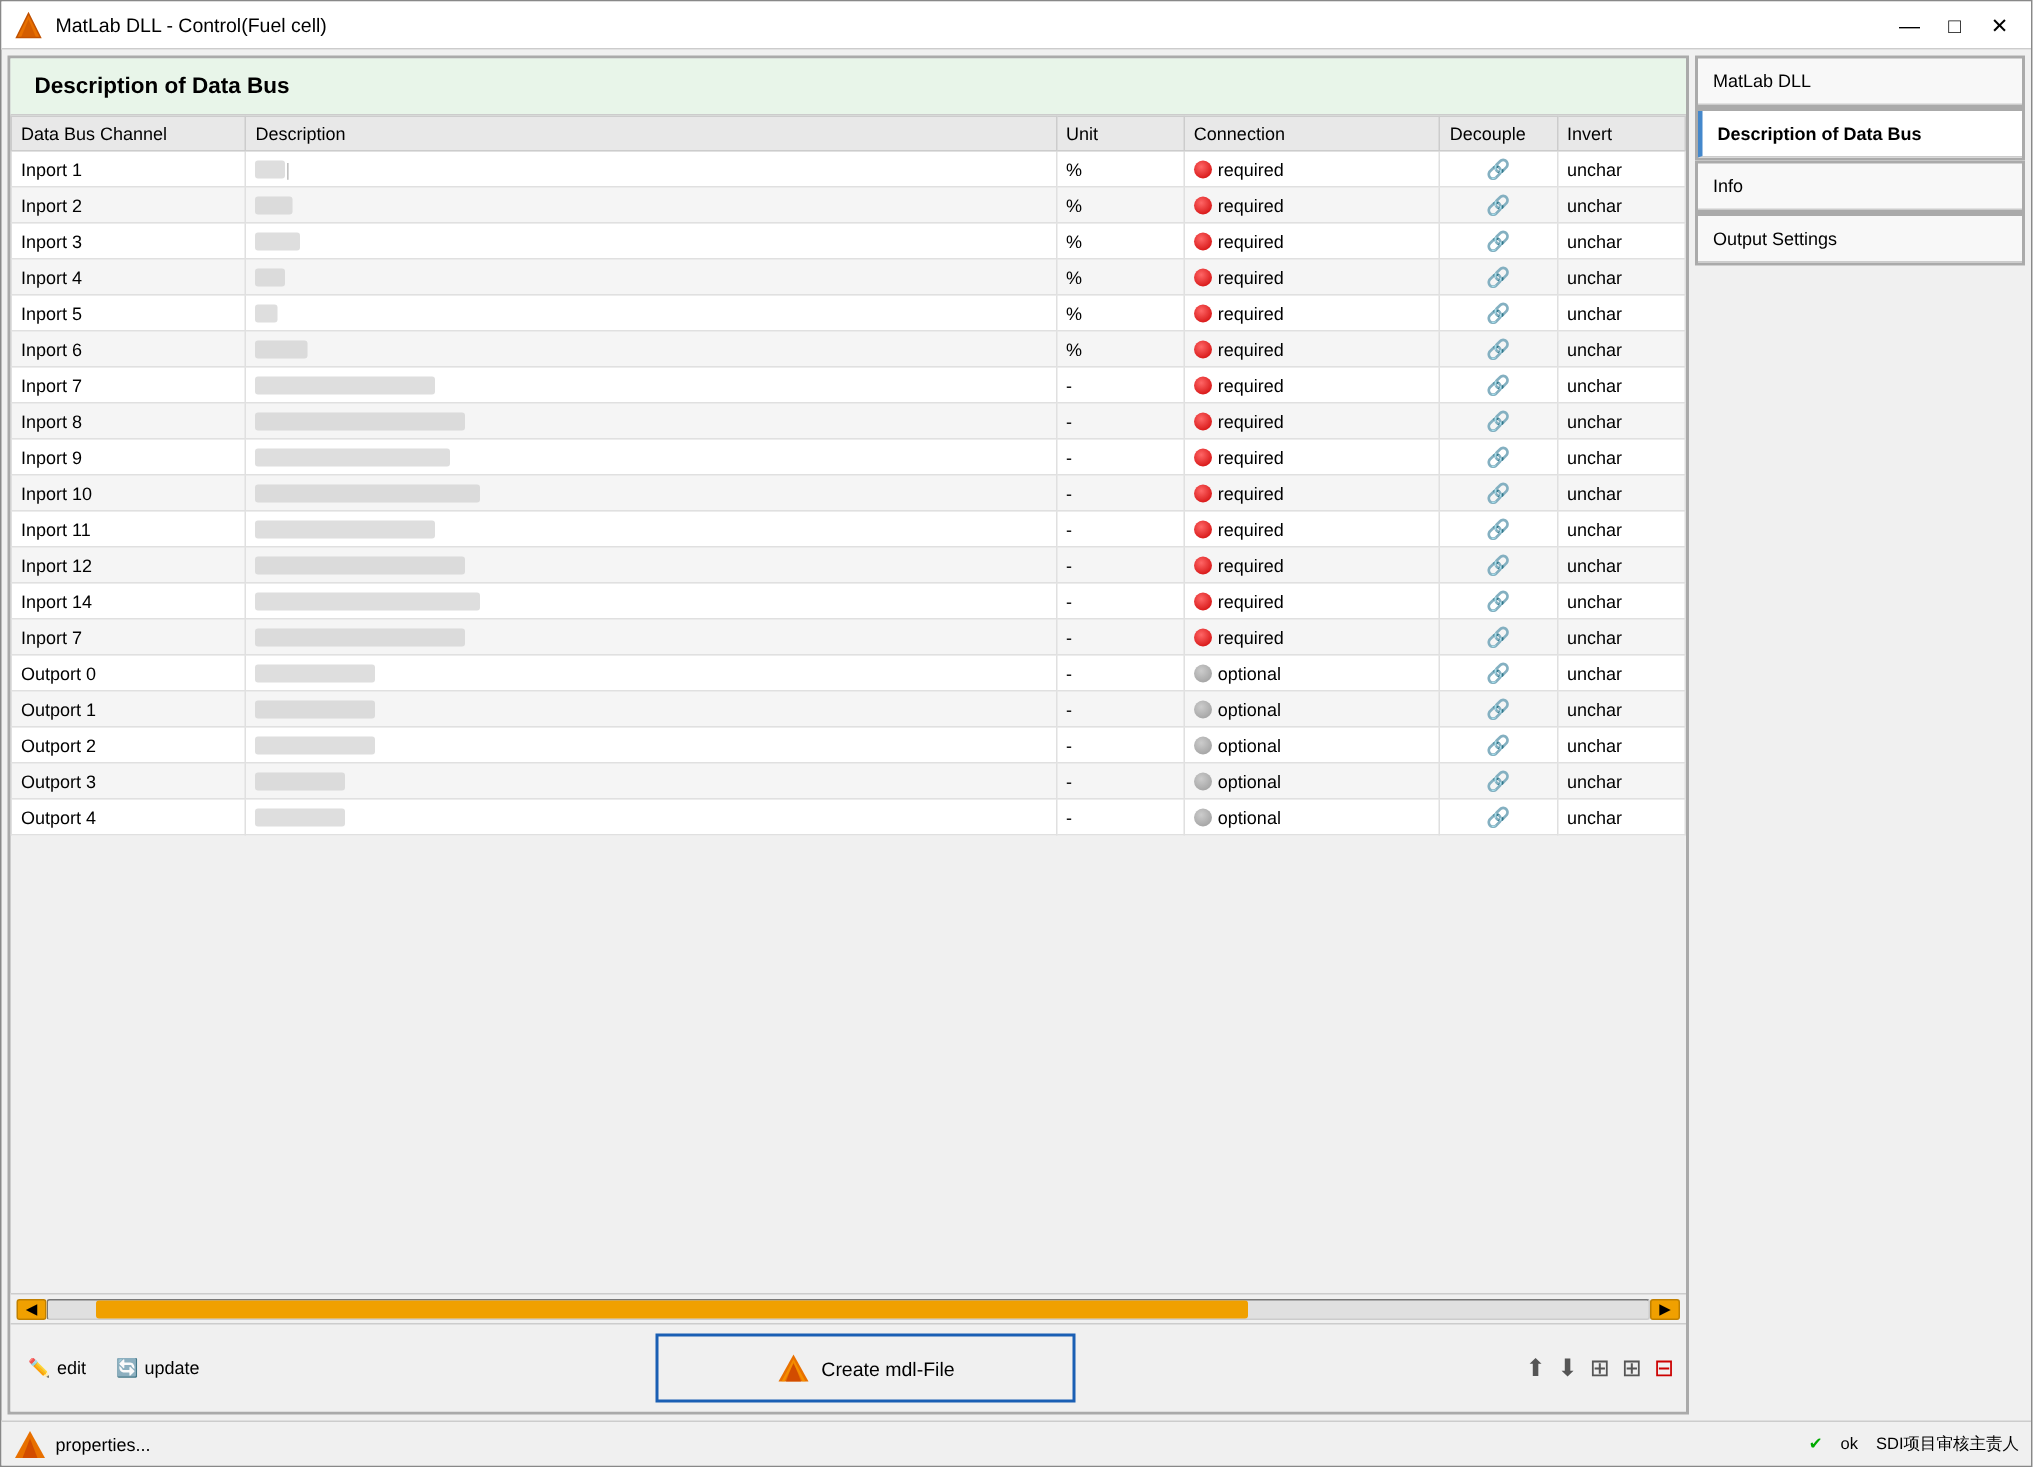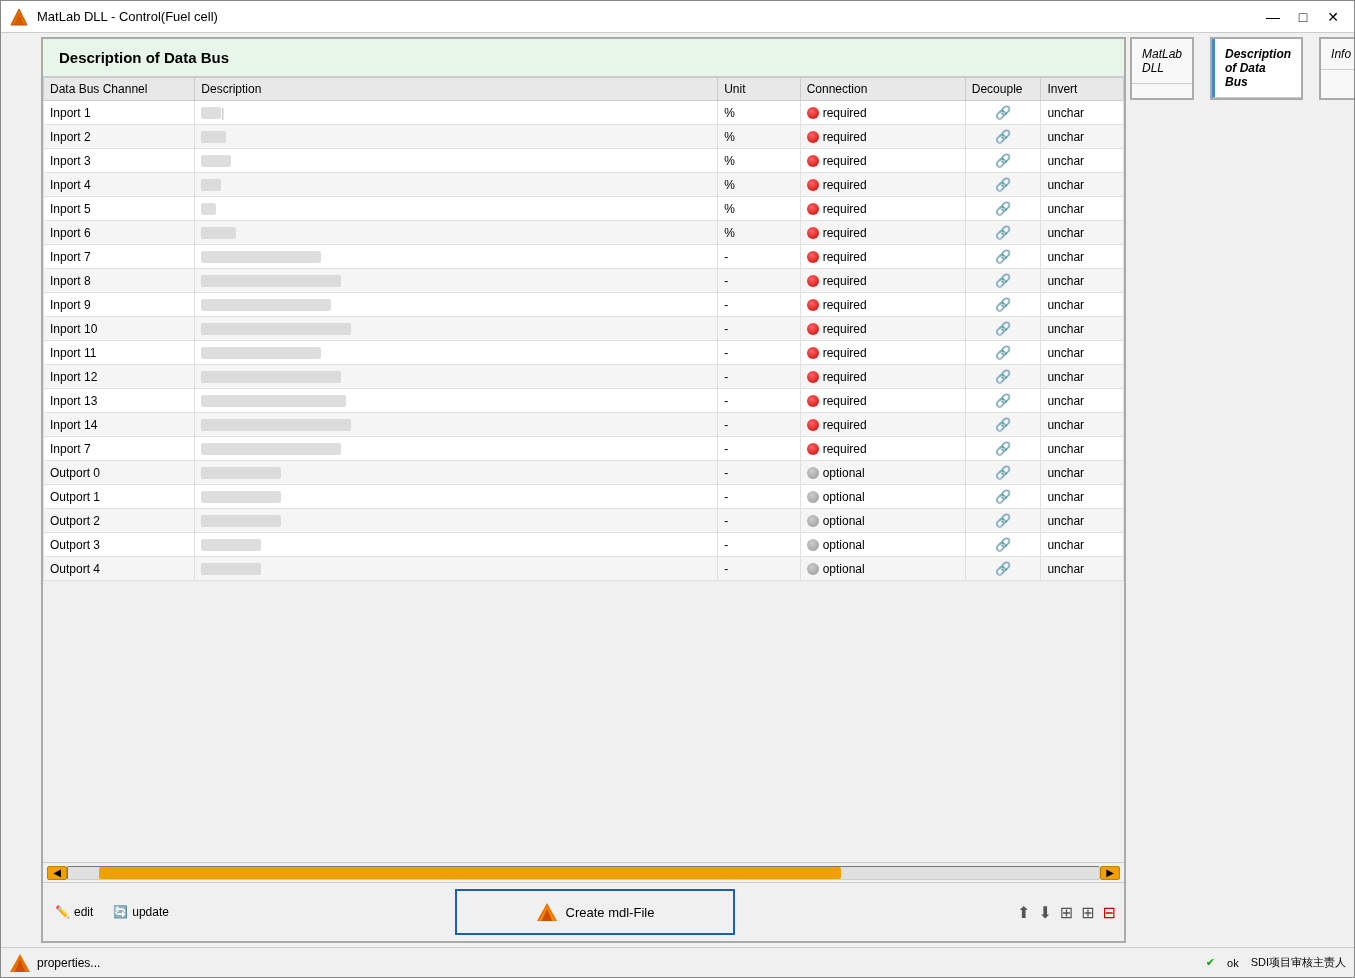--- a/index.html
+++ b/index.html
@@ -43,21 +43,20 @@
     .title-bar-btn {
       width: 26px; height: 24px;
       background: none; border: none; cursor: pointer;
       font-size: 14px; display: flex; align-items: center; justify-content: center;
     }
 
     .content-area {
       display: flex;
       flex: 1;
       overflow: hidden;
-      padding-left: 36px;
     }
 
     
     .main-panel {
       flex: 1;
       display: flex;
       flex-direction: column;
       background: #f0f0f0;
       border: 2px solid #aaa;
       margin: 4px;
@@ -243,23 +242,22 @@
       cursor: pointer;
     }
     .sidebar-card-label.active {
       background: #ffffff;
       font-weight: bold;
       border-left: 3px solid #4488cc;
     }
 
     .sidebar-tabs {
       display: flex;
-      flex-direction: row;
-      gap: 16px;
-      font-style: italic;
+      flex-direction: column;
+      gap: 0;
     }
 
     
     .status-bar {
       height: 30px;
       background: #f0f0f0;
       border-top: 1px solid #ccc;
       display: flex;
       align-items: center;
       padding: 0 8px;
@@ -460,33 +458,20 @@
                     <span class="dot-required"></span>
                     <span>required</span>
                   </div>
                 </td>
                 <td style="text-align: center;"><span style="color: rgb(85, 136, 170); font-size: 13px;">🔗</span></td>
                 <td>unchar</td>
               </tr>
               <tr>
                 <td>Inport 12</td>
                 <td><span class="blurred-block" style="width: 140px; height: 12px; vertical-align: middle;"></span></td>
-                <td>-</td>
-                <td>
-                  <div class="conn-cell">
-                    <span class="dot-required"></span>
-                    <span>required</span>
-                  </div>
-                </td>
-                <td style="text-align: center;"><span style="color: rgb(85, 136, 170); font-size: 13px;">🔗</span></td>
-                <td>unchar</td>
-              </tr>
-              <tr>
-                <td>Inport 13</td>
-                <td><span class="blurred-block" style="width: 145px; height: 12px; vertical-align: middle;"></span></td>
                 <td>-</td>
                 <td>
                   <div class="conn-cell">
                     <span class="dot-required"></span>
                     <span>required</span>
                   </div>
                 </td>
                 <td style="text-align: center;"><span style="color: rgb(85, 136, 170); font-size: 13px;">🔗</span></td>
                 <td>unchar</td>
               </tr>

